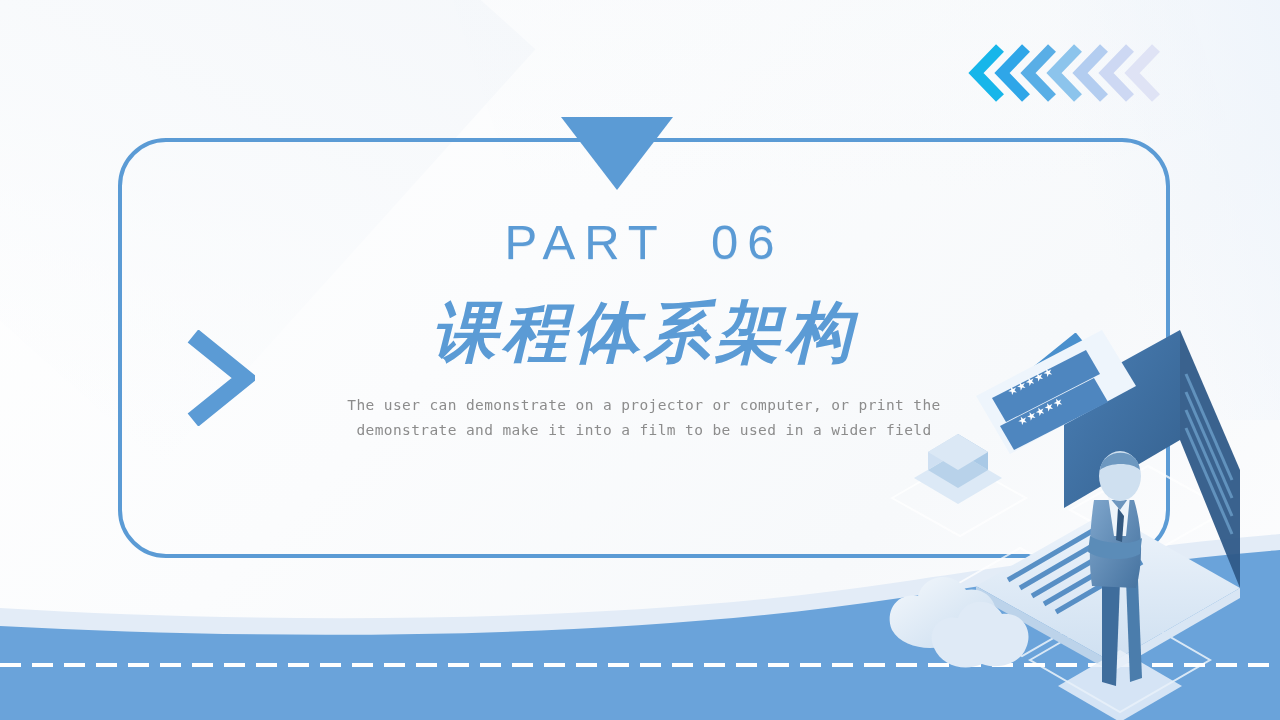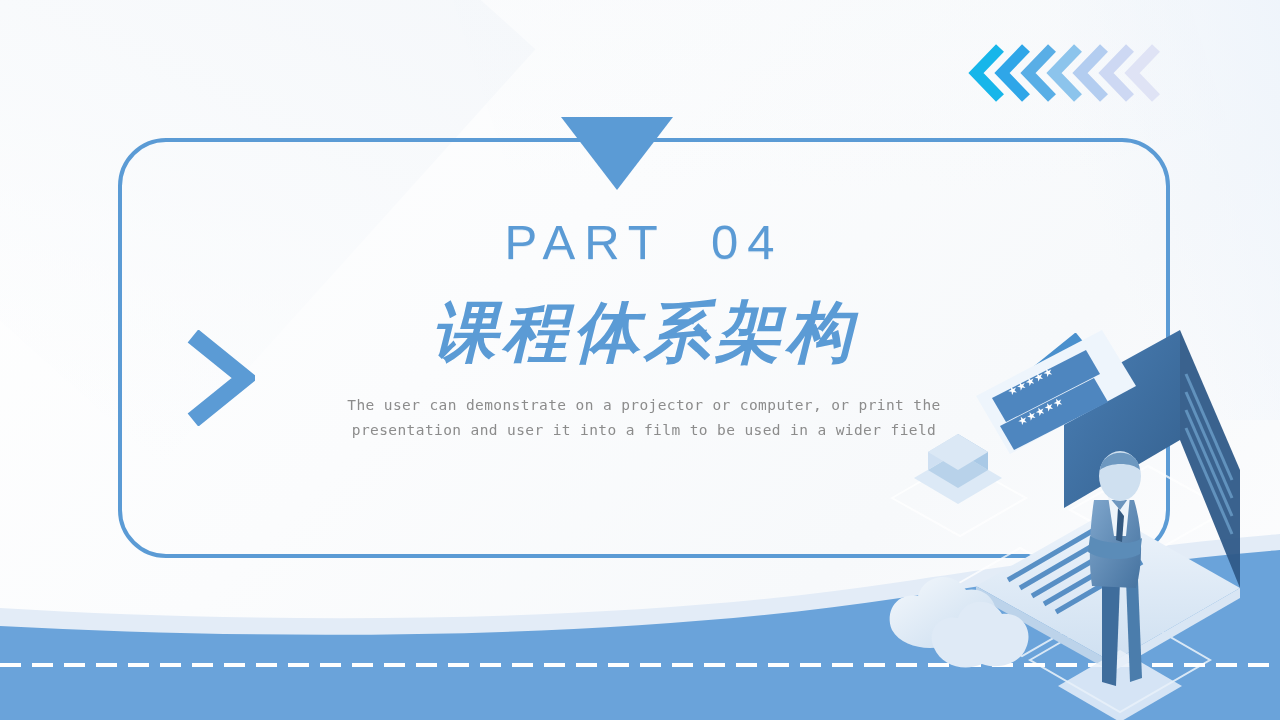--- a/index.html
+++ b/index.html
@@ -306,18 +306,18 @@
 
         <path d="M210,206 C222,214 252,216 262,208 L260,224 C246,232 220,230 208,222 Z" fill="#5b8cb8"></path>
 
         <ellipse cx="240" cy="146" rx="21" ry="25" fill="#cfe0f0"></ellipse>
         <path d="M220,140 C222,118 258,116 260,140 C252,132 230,132 220,140 Z" fill="#6d98c0"></path>
       </g>
     </svg>
   </div>
 
   <div class="content">
-    <div class="part-label">PART  04</div>
+    <div class="part-label">PART  06</div>
     <div class="main-title">课程体系架构</div>
-    <div class="subtitle">The user can demonstrate on a projector or computer, or print the presentation and user it into a film to be used in a wider field</div>
+    <div class="subtitle">The user can demonstrate on a projector or computer, or print the demonstrate and make it into a film to be used in a wider field</div>
   </div>
 
 </div>
 
 </body></html>

